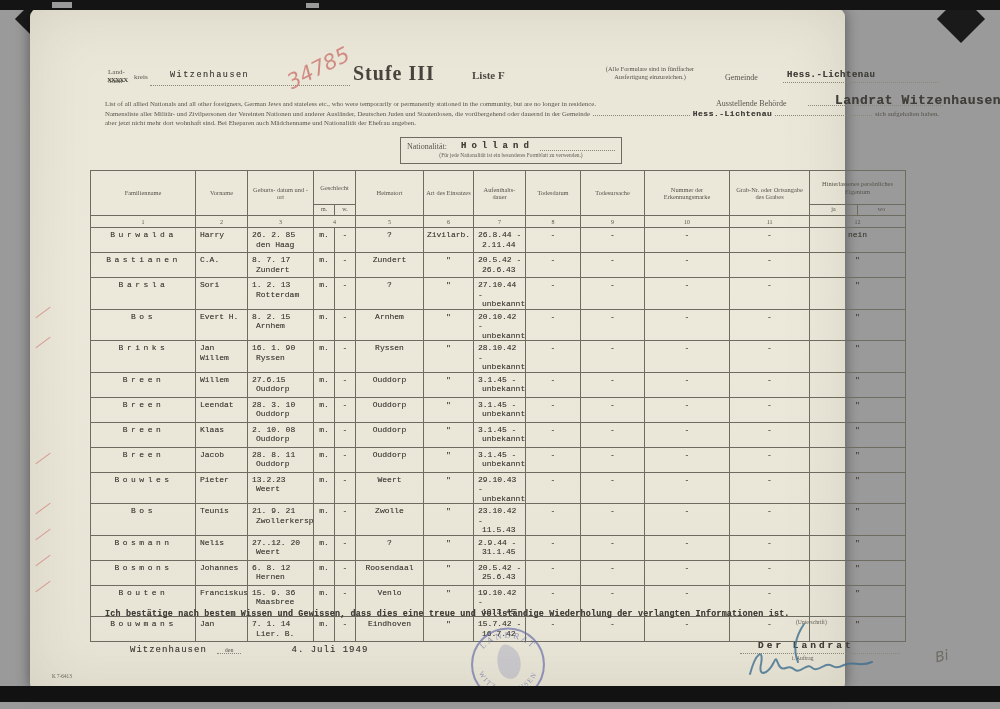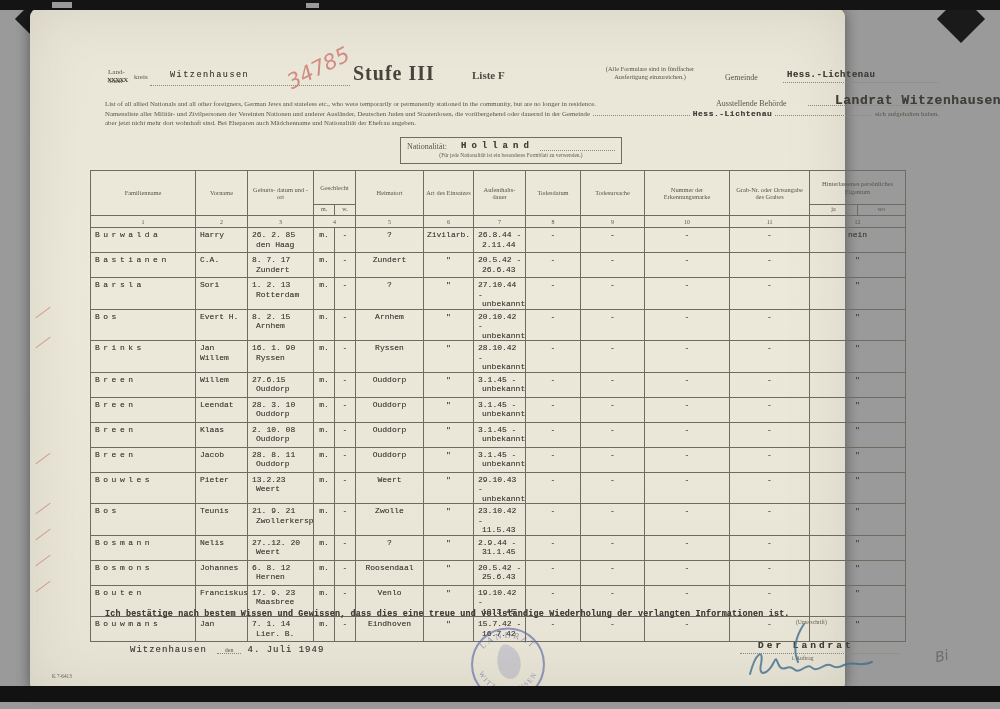--- a/index.html
+++ b/index.html
@@ -70,35 +70,35 @@
   
   .reg-table { position:absolute; left:60px; top:162px; width:815px; border-collapse:collapse; table-layout:fixed; }
   .reg-table th, .reg-table td { border:1px solid #6e6b60; overflow:hidden; }
   .reg-table thead th { font-weight:normal; font-size:6.4px; line-height:7.5px; text-align:center;
                         color:#57544a; padding:1px 2px; height:34px; }
   .reg-table tr.subrow th { height:11px; font-size:6px; }
   .reg-table tr.numrow td { height:12px; font-size:6px; text-align:center; color:#57544a; }
   .reg-table tbody td { height:25px; vertical-align:top; padding:2px 3px 0 4px;
                         font-family:"Liberation Mono","DejaVu Sans Mono",monospace;
                         font-size:8px; line-height:9.5px; color:#403e38; text-shadow:0 0 .5px rgba(64,62,56,.5); }
-  .reg-table tbody td.c-fam { letter-spacing:3.5px; font-size:8px; }
+  .reg-table tbody td.c-fam { letter-spacing:3.5px; font-size:8px;text-align:center; }
   .reg-table tbody td.c-center { text-align:center; padding-left:0; padding-right:0; }
   .reg-table tbody td .l2 { padding-left:4px; }
   .reg-table tbody tr { background:transparent; }
 
   
   .redmark { position:absolute; width:18px; height:0; border-top:1.6px solid rgba(208,128,122,.75);
              transform:rotate(-36deg); z-index:3; }
 
   
   .confirm { position:absolute; left:75px; top:601px; font-size:8.4px; font-weight:bold; letter-spacing:.2px; }
   .placedate { position:absolute; left:100px; top:637px; display:flex; align-items:baseline; }
   .placedate .place { font-size:9px; letter-spacing:1px; }
   .placedate .den { font-size:6px; color:#57544a; margin:0 6px 0 10px; border-bottom:1px dotted #8a8678; padding:0 8px; }
-  .placedate .date { font-size:9px; letter-spacing:1px; }
+  .placedate .date { font-size:9px; letter-spacing:1px;margin-left:44px; }
   .form-code { position:absolute; left:22px; top:665px; font-size:5.2px; color:#5f5c51; }
 
   .stamp { position:absolute; left:412px; top:608px; z-index:4; }
 
   .sign-block { position:absolute; left:700px; top:608px; width:220px; height:76px; }
   .sign-unterschrift { position:absolute; left:66px; top:3px; font-size:5.6px; color:#5f5c51; }
   .sign-landrat { position:absolute; left:28px; top:24px; font-size:9.5px; font-weight:bold; letter-spacing:3px; }
   .sign-line { position:absolute; left:10px; top:37px; width:160px; }
   .sign-auftrag { position:absolute; left:62px; top:39px; font-size:5.6px; color:#5f5c51; }
   .signature-svg { position:absolute; left:12px; top:6px; }
@@ -505,21 +505,21 @@
         <td class="c-center">-</td>
         <td class="c-center">-</td>
         <td class="c-center">-</td>
         <td class="c-center" colspan="2">"</td>
       </tr>
 
       <tr>
         <td class="c-fam">Bouten</td>
         <td>Franciskus</td>
         <td>
-              <div>17. 9. 23</div>
+              <div>15. 9. 36</div>
               <div class="l2">Maasbree</div>
             </td>
         <td class="c-center">m.</td>
         <td class="c-center">-</td>
         <td class="c-center">Venlo</td>
         <td class="c-center">"</td>
         <td>
               <div>19.10.42 -</div>
               <div class="l2">10.3.45</div>
             </td>

